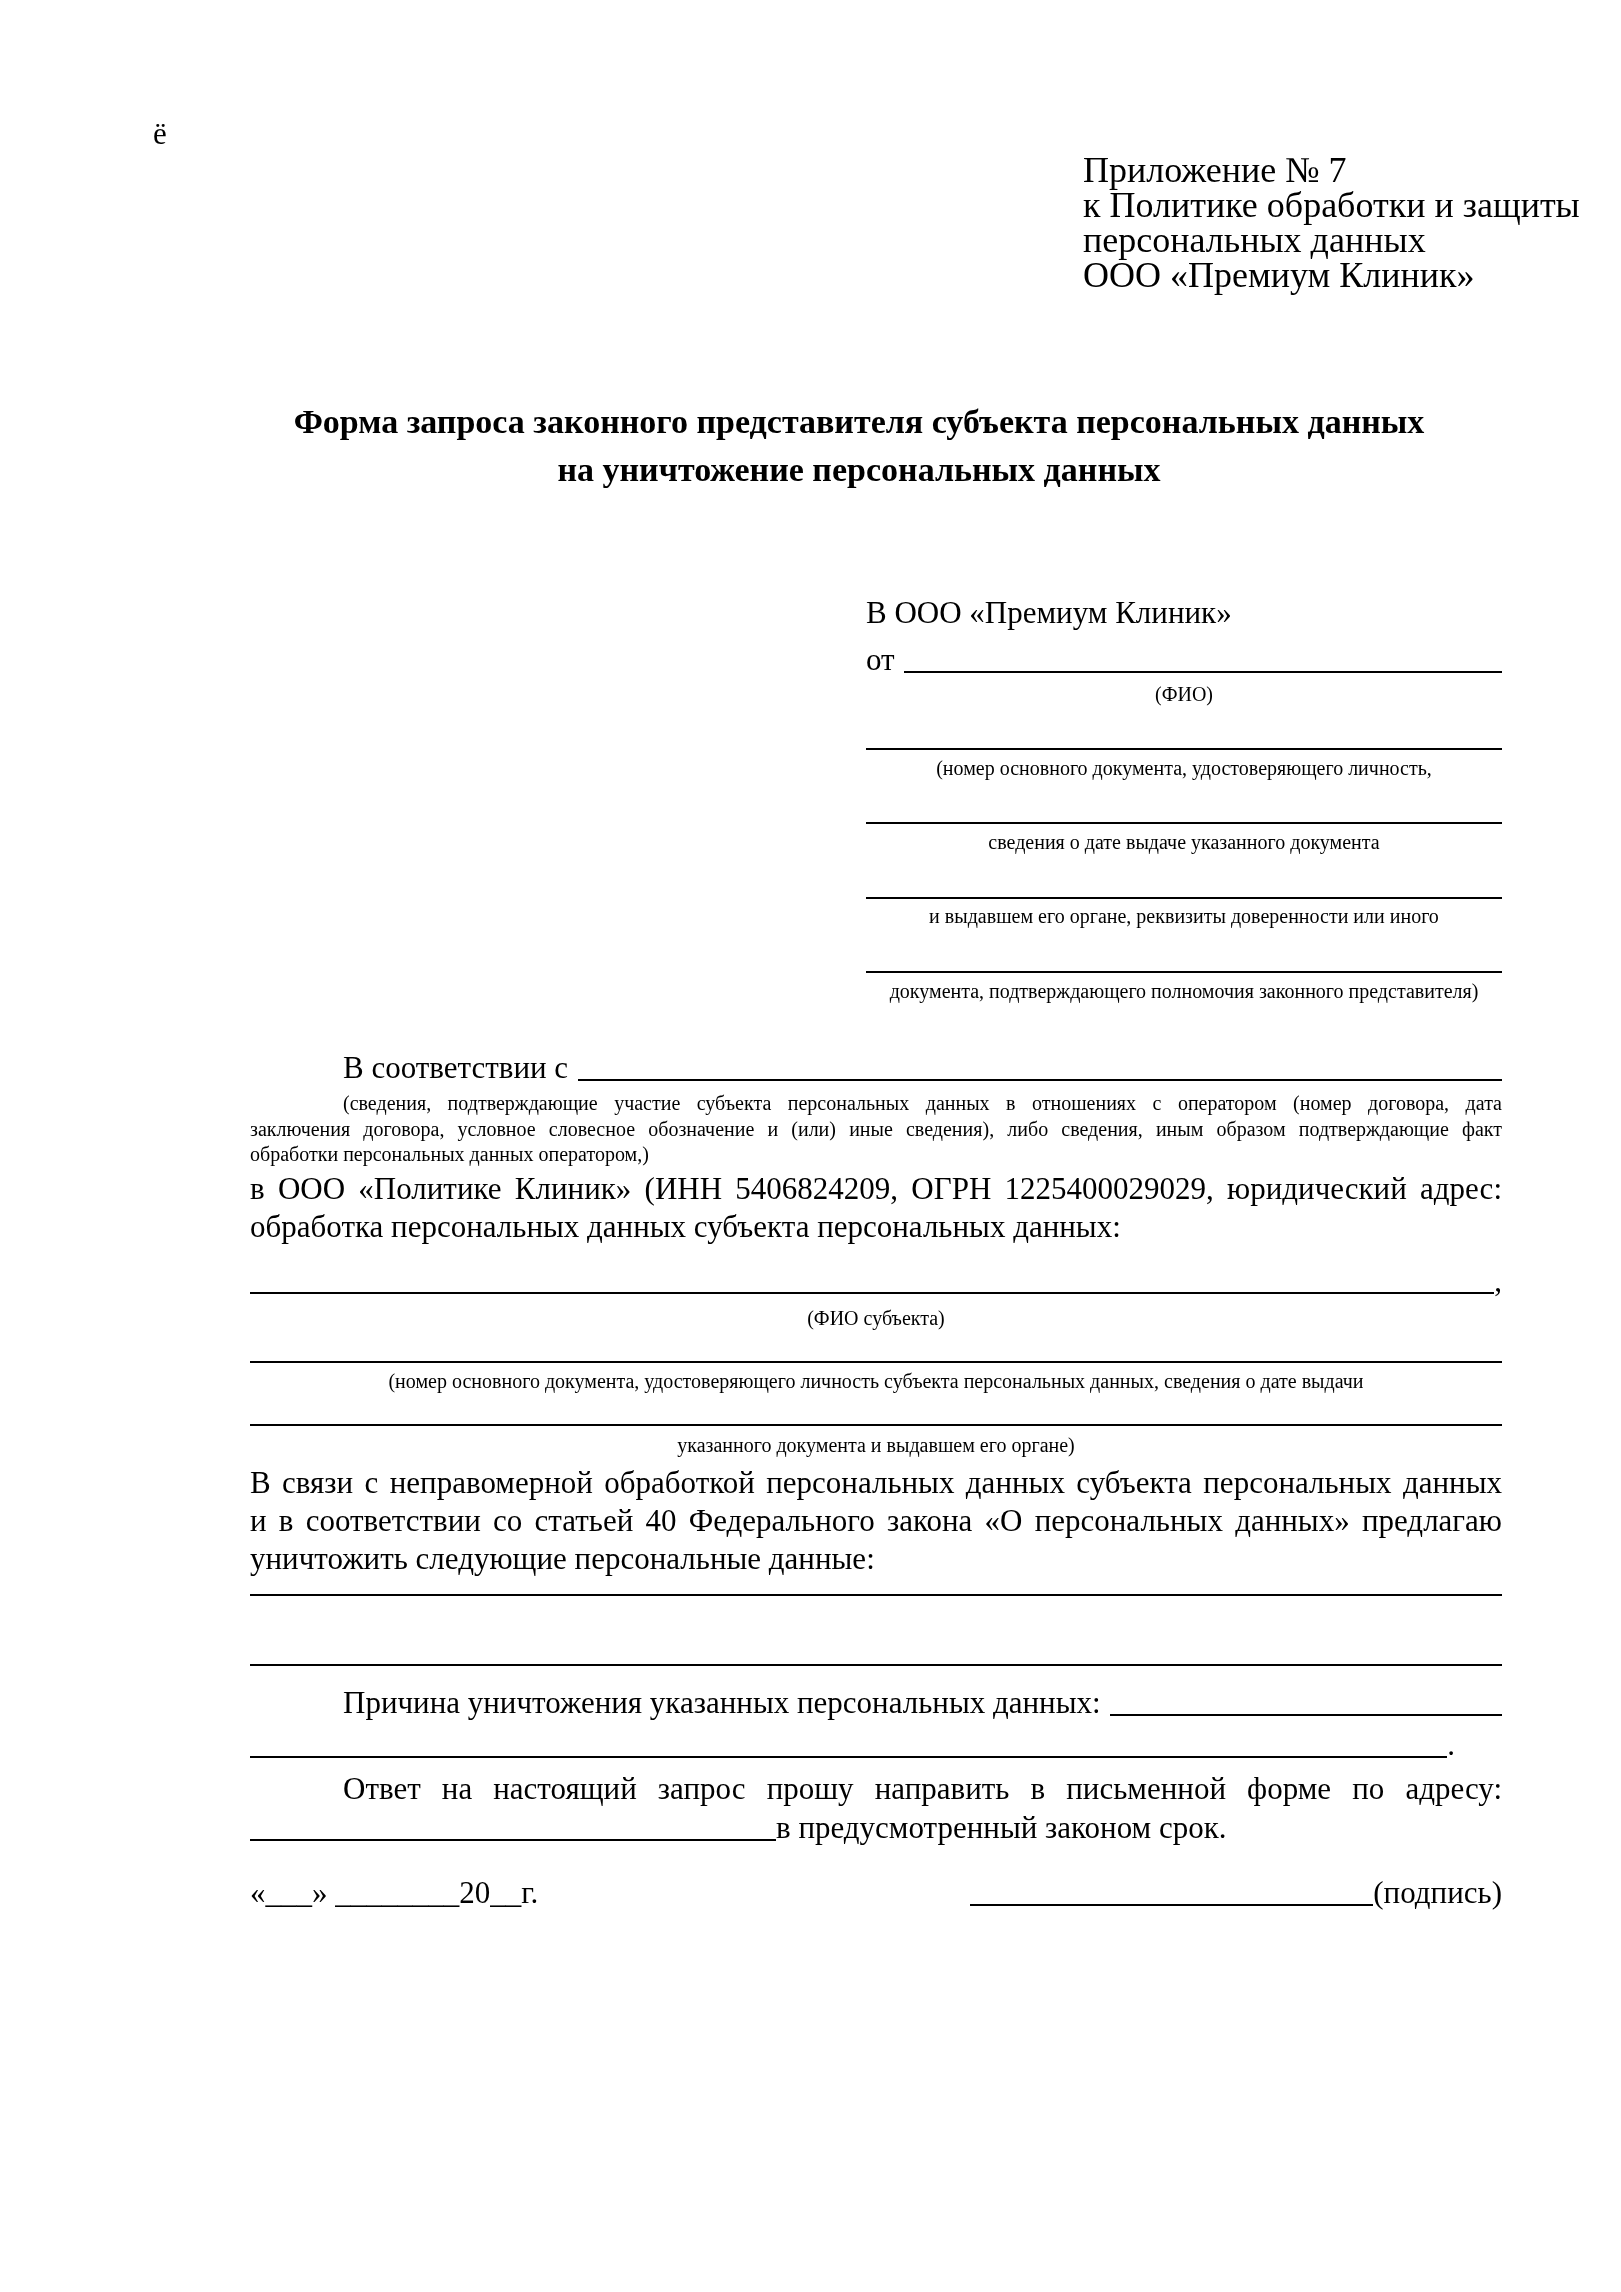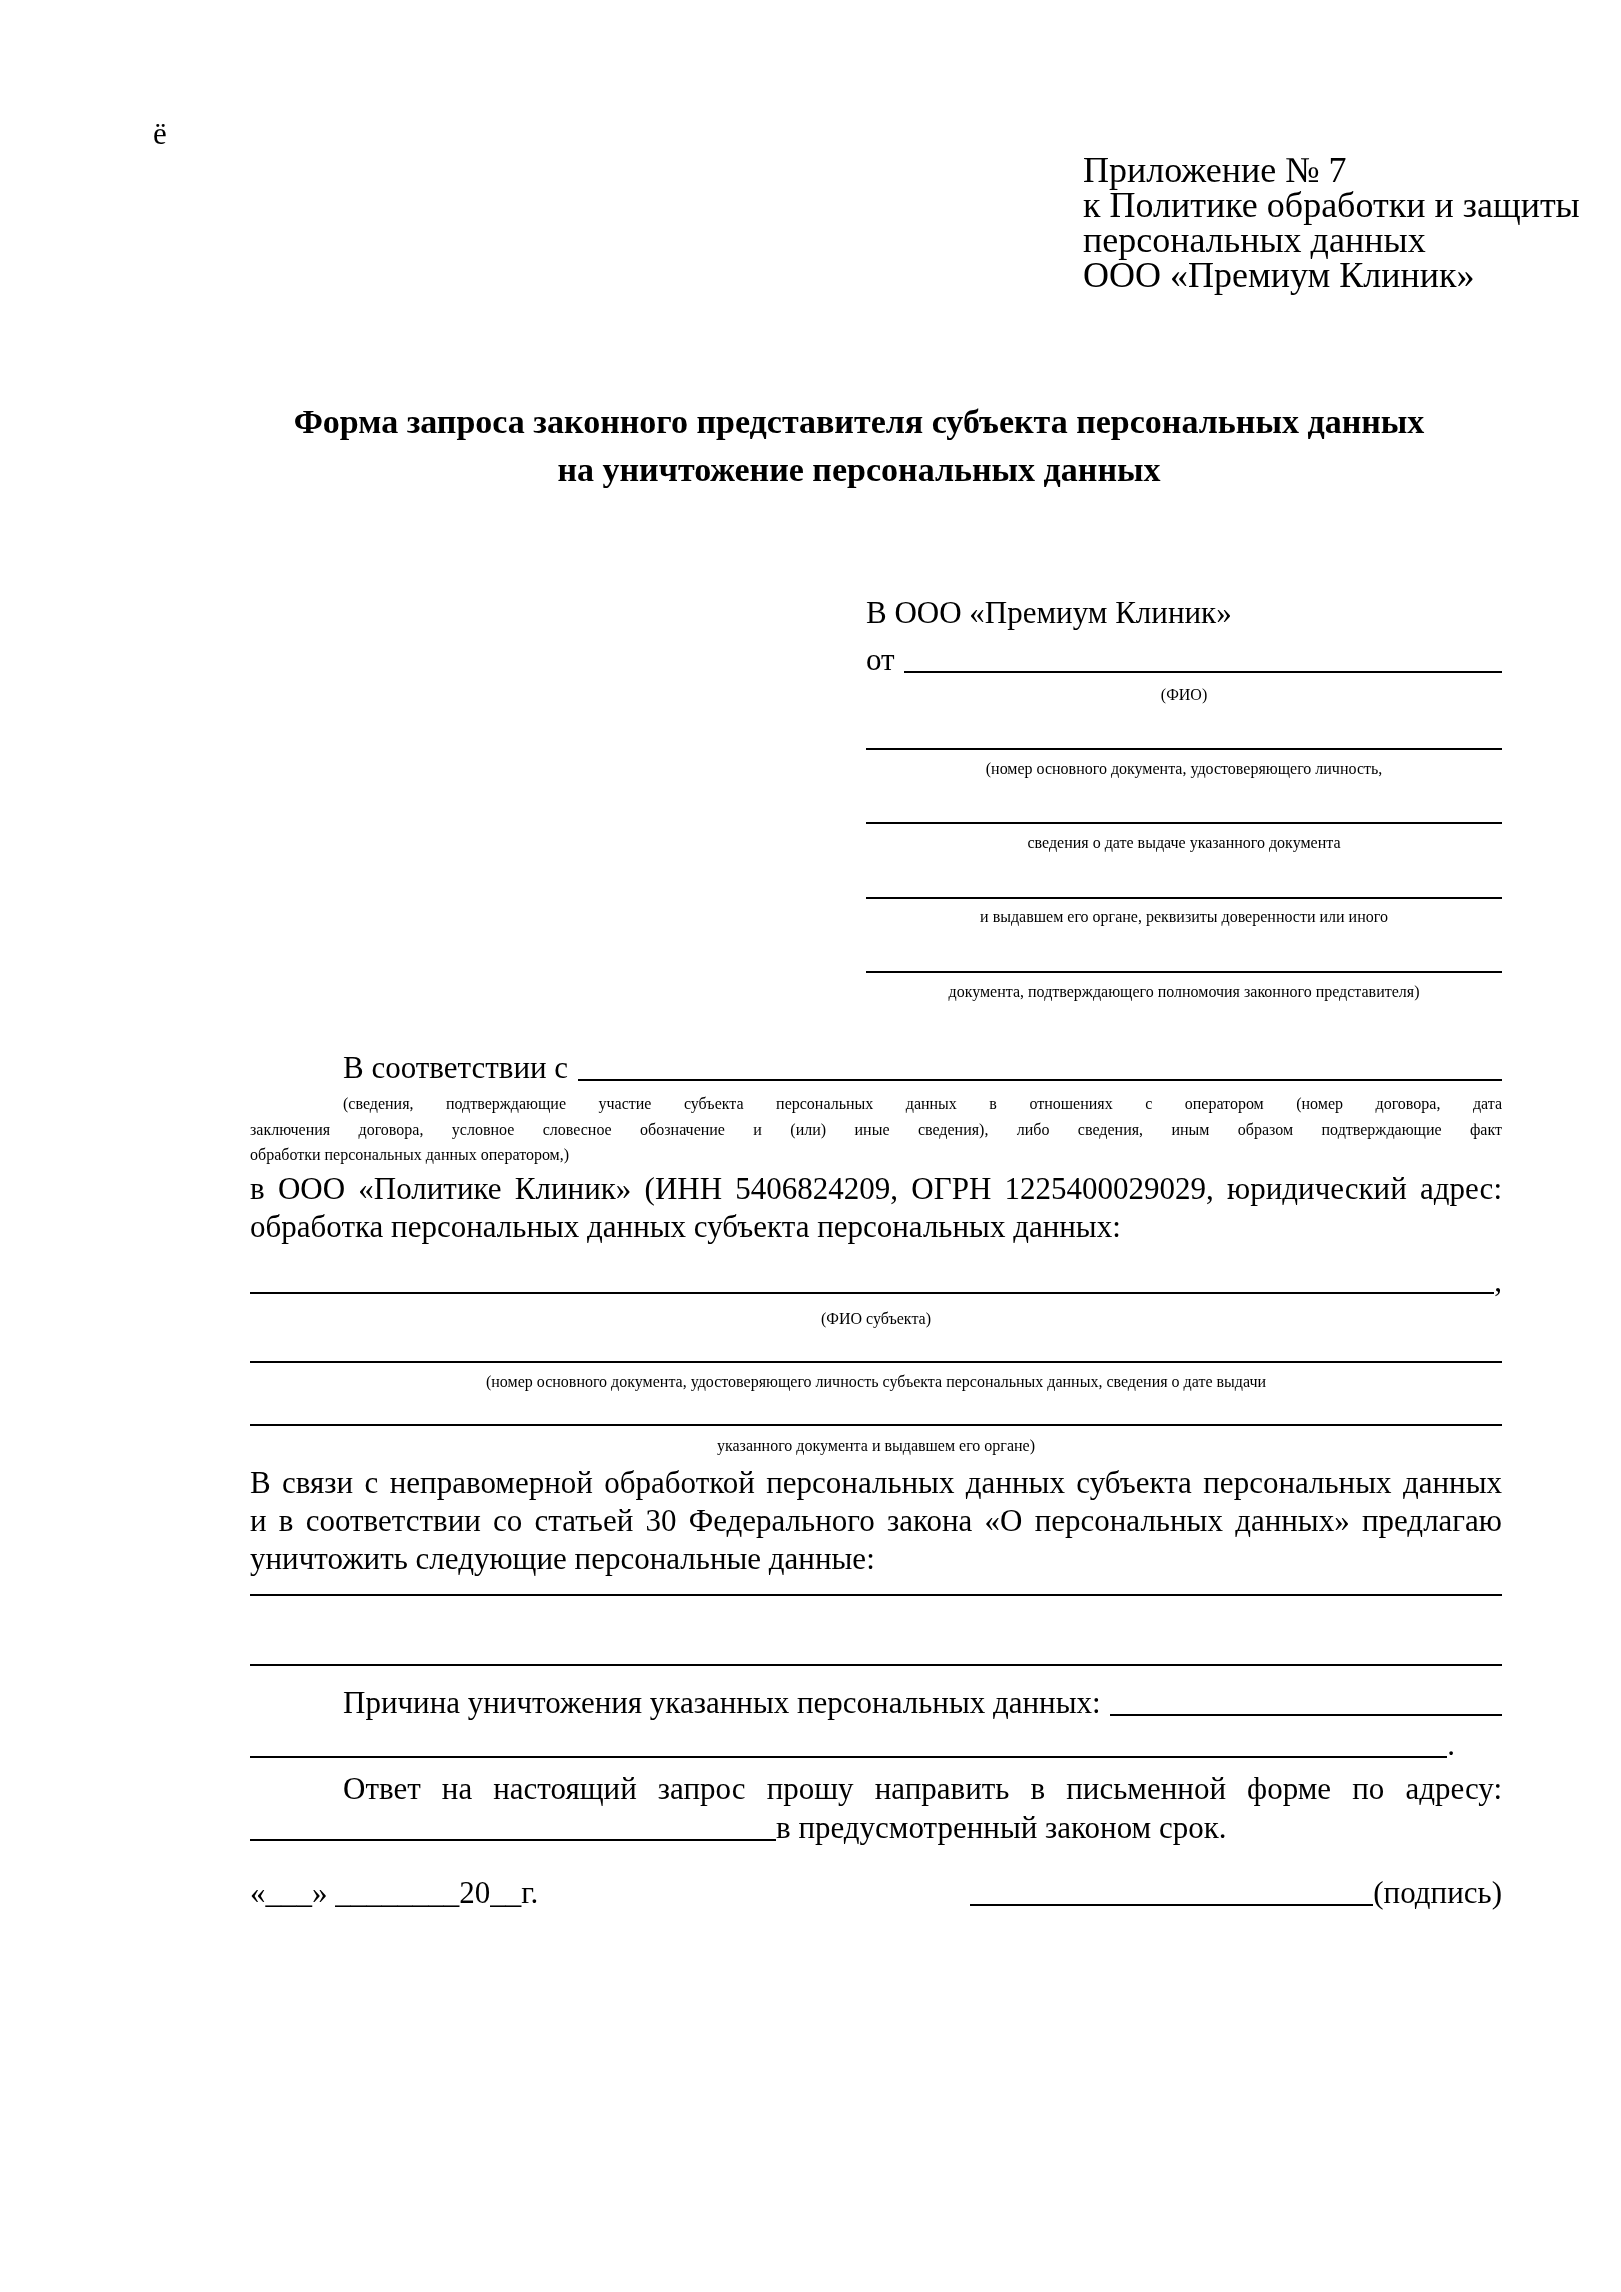--- a/index.html
+++ b/index.html
@@ -14,21 +14,21 @@
   .appendix { position:absolute; left:1083px; top:153px; font-size:36px; line-height:35px; }
   .doc-title {
     position:absolute; left:233px; top:398px; width:1252px;
     text-align:center; font-weight:bold; font-size:34px; line-height:48px;
   }
   .content { position:absolute; left:250px; top:588px; width:1252px; font-size:31px; line-height:38px; }
 
   .hflex { display:flex; align-items:flex-end; }
   .fill  { flex:1 1 auto; border-bottom:2.9px solid #000; margin-bottom:5.9px; height:1px; }
   .rule  { border-top:2.9px solid #000; height:2.9px; }
-  .cap   { font-size:16px; line-height:25.5px; }
+  .cap   { font-size:20px; line-height:25.5px; }
   .center{ text-align:center; }
   .jl    { text-align:justify; text-align-last:justify; }
   .ind   { flex:0 0 93px; }
   .gap   { flex:0 0 9.8px; }
 
   .addr { margin-left:616px; width:636px; }
   .addr-to   { margin-top:5.9px; }
   .addr-from { margin-top:8.8px; }
   .addr .cap { margin-top:2.9px; }
   .fgroup    { margin-top:41px; }
@@ -129,21 +129,21 @@
     <div class="cap center m-cap">(ФИО субъекта)</div>
 
     <div class="rule m-rule-a"></div>
     <div class="cap center m-cap">(номер основного документа, удостоверяющего личность субъекта персональных данных, сведения о дате выдачи</div>
 
     <div class="rule m-rule-b"></div>
     <div class="cap center m-cap">указанного документа и выдавшем его органе)</div>
 
     <div class="unl-para">
       <div class="jl">В связи с неправомерной обработкой персональных данных субъекта персональных данных</div>
-      <div class="jl">и в соответствии со статьей 30 Федерального закона «О персональных данных» предлагаю</div>
+      <div class="jl">и в соответствии со статьей 40 Федерального закона «О персональных данных» предлагаю</div>
       <div>уничтожить следующие персональные данные:</div>
     </div>
 
     <div class="rule m-blank1"></div>
     <div class="rule m-blank2"></div>
 
     <div class="reason hflex">
       <span class="ind"></span>
       <span>Причина уничтожения указанных персональных данных:</span>
       <span class="gap"></span>

